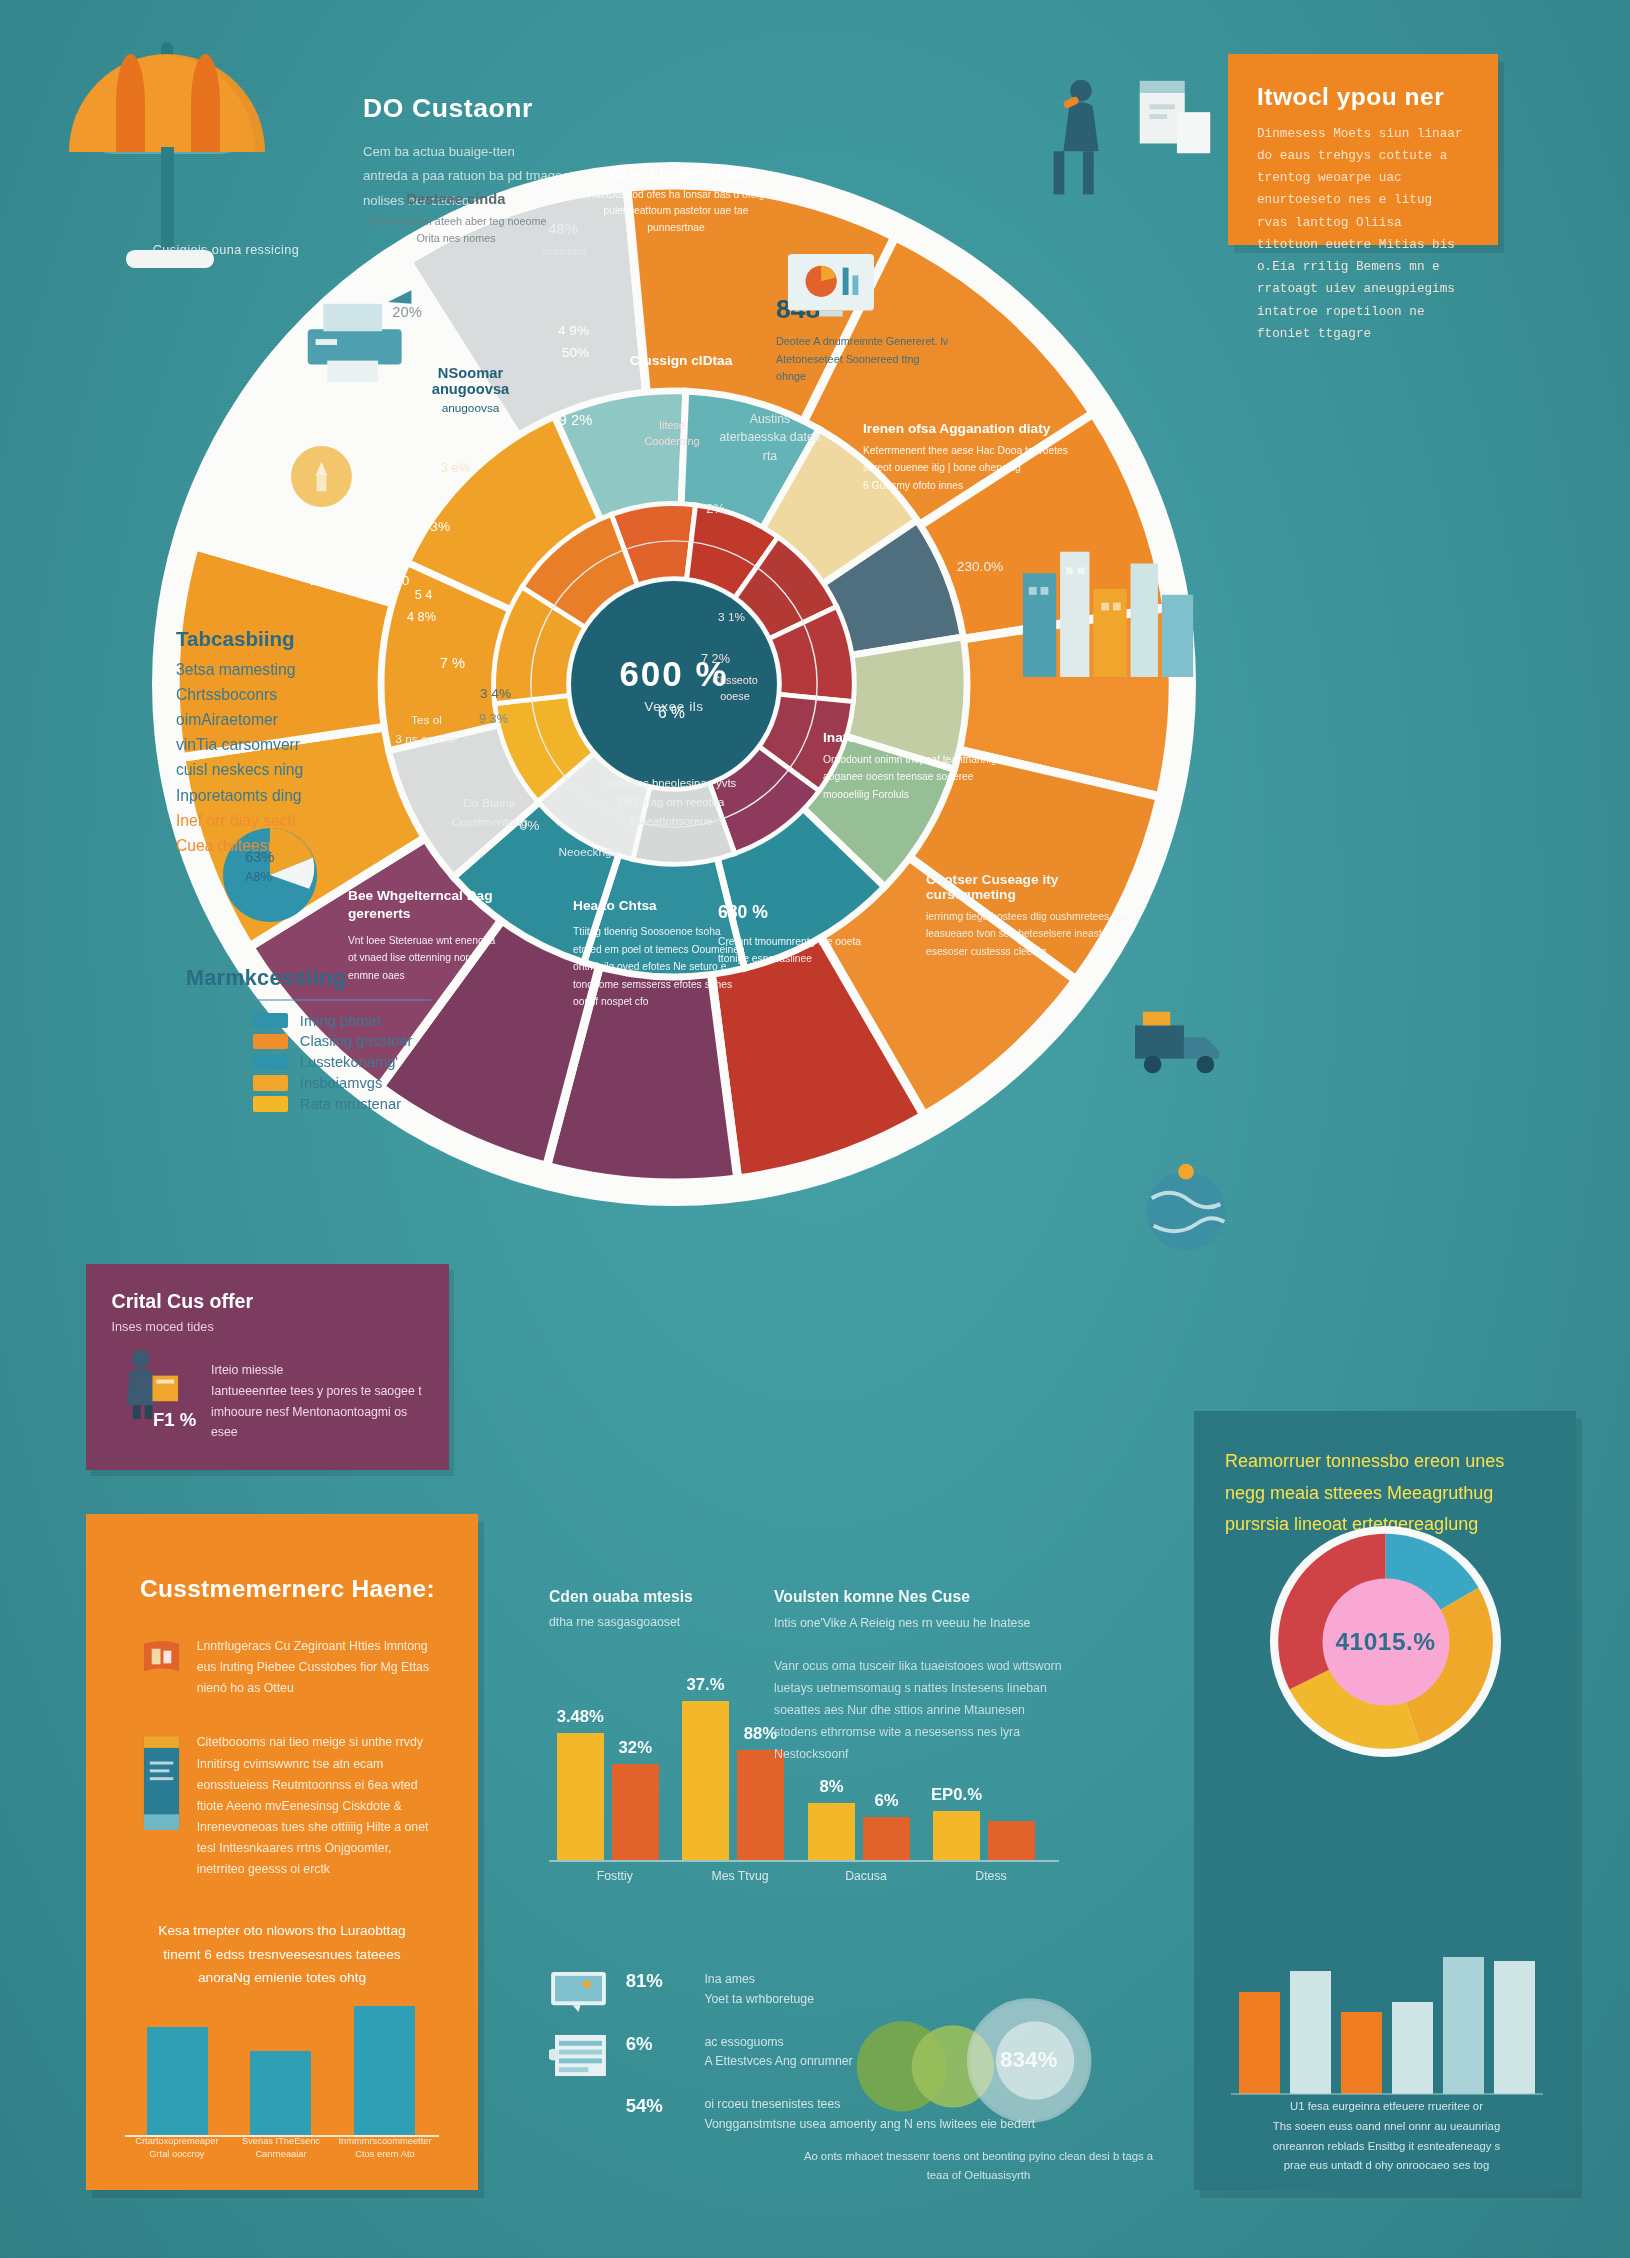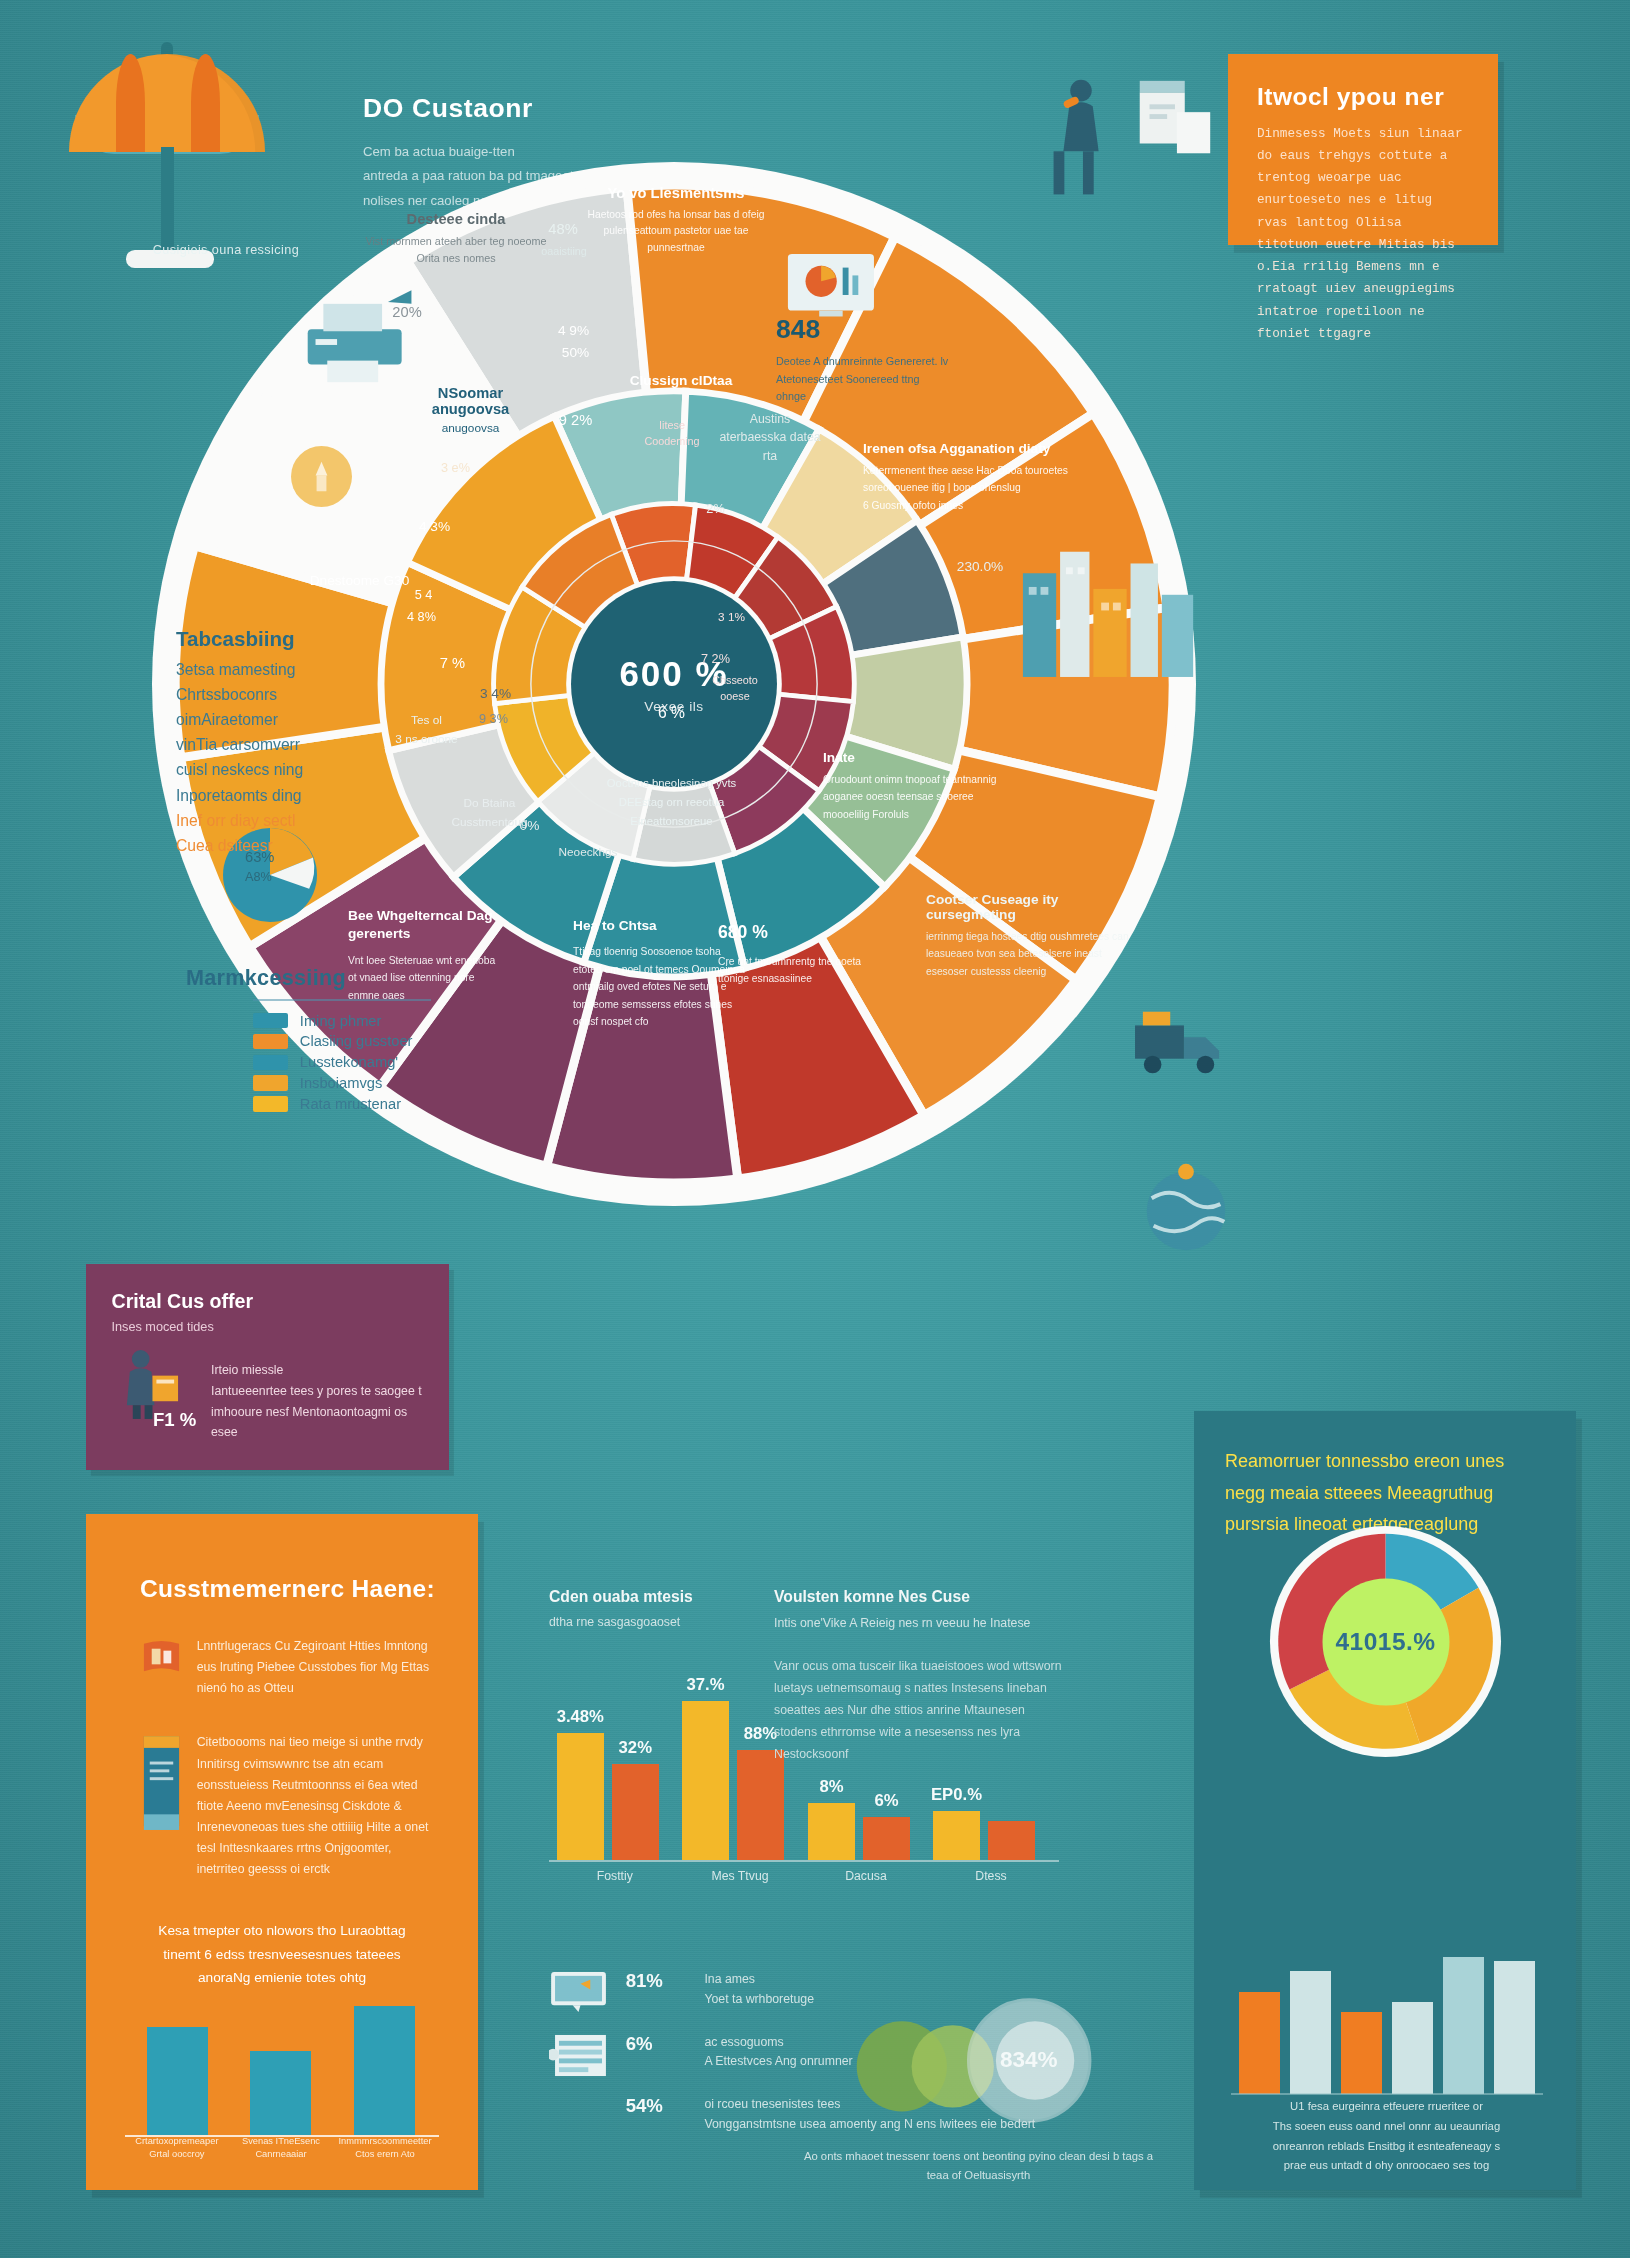--- a/index.html
+++ b/index.html
@@ -76,21 +76,21 @@
     box-shadow:0 0 0 2px rgba(255,255,255,.12);
   }
   .hub-val { font-size:35px; font-weight:bold; letter-spacing:2px; }
   .hub-lbl { font-size:13.7px; margin-top:5.9px; opacity:.85; letter-spacing:0.5px; }
 
   .wheel-white { position:absolute; inset:0; border-radius:50%; background:#fbfbfa; }
   .wheel-svg { position:absolute; inset:0; }
 
   
   .wl { position:absolute; text-align:center; pointer-events:none; }
-  .wl .t { font-weight:bold;margin-top:20px; }
+  .wl .t { font-weight:bold; }
 
   
   .left-list { position:absolute; left:176px; top:627px; width:230px; }
   .left-list .ll-title { color:#2a6c85; font-size:20.6px; font-weight:bold; margin-bottom:5.9px; }
   .left-list .ll-line { color:#3a7a92; font-size:15.7px; line-height:1.6; }
   .left-list .ll-line.accent { color:#ef8c33; }
 
   .legend-box { position:absolute; left:186px; top:965px; width:245px; }
   .legend-title { color:#2a6c85; font-size:21.6px; font-weight:bold; letter-spacing:0.3px; }
   .legend-rule { height:2px; background:#4f93ad; opacity:.55; margin:7.8px 0 11.8px 67px; }
@@ -146,21 +146,21 @@
   .cm-right .b { color:#c7dfe0; font-size:12.3px; line-height:1.8; margin-top:21.6px; }
 
   
   .panel-dark {
     position:absolute; left:1194px; top:1411px; width:382px; height:779px;
     background:#2b7883; box-shadow:5.9px 7.8px 0 rgba(0,0,0,.10);
   }
   .donut2 { position:absolute; left:74px; top:113px; width:235px; height:235px; }
   .donut2 .d2-hole {
     position:absolute; left:50%; top:50%; transform:translate(-50%,-50%);
-    width:127px; height:127px; border-radius:50%; background:#bef264;
+    width:127px; height:127px; border-radius:50%; background:#f9a8d4;
     display:flex; align-items:center; justify-content:center;
   }
   .donut2 .d2-val { color:#2f6f8e; font-size:24.5px; font-weight:bold; letter-spacing:0.5px; }
   .pd-cap { color:#fde047; font-size:18px; line-height:1.75; margin:35px 31px 0 31px; }
 
   .pd-bars { position:absolute; left:37px; top:510px; width:312px; height:196px; }
   .pd-bar { position:absolute; bottom:23.5px; width:41px; }
   .pd-axis { position:absolute; left:0; bottom:21.6px; width:312px; height:2px; background:#9fc9cc; opacity:.55; }
   .pd-foot { position:absolute; left:31px; top:686px; width:323px; color:#d3e6e6; font-size:11.3px; line-height:1.75; text-align:center; }
 

